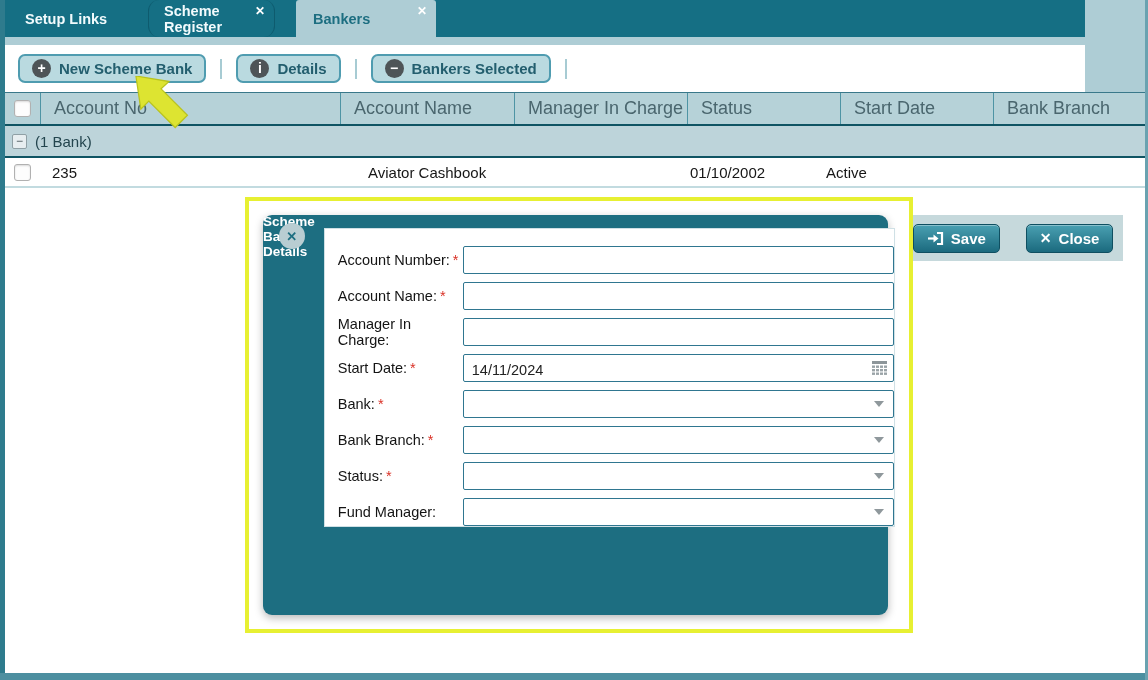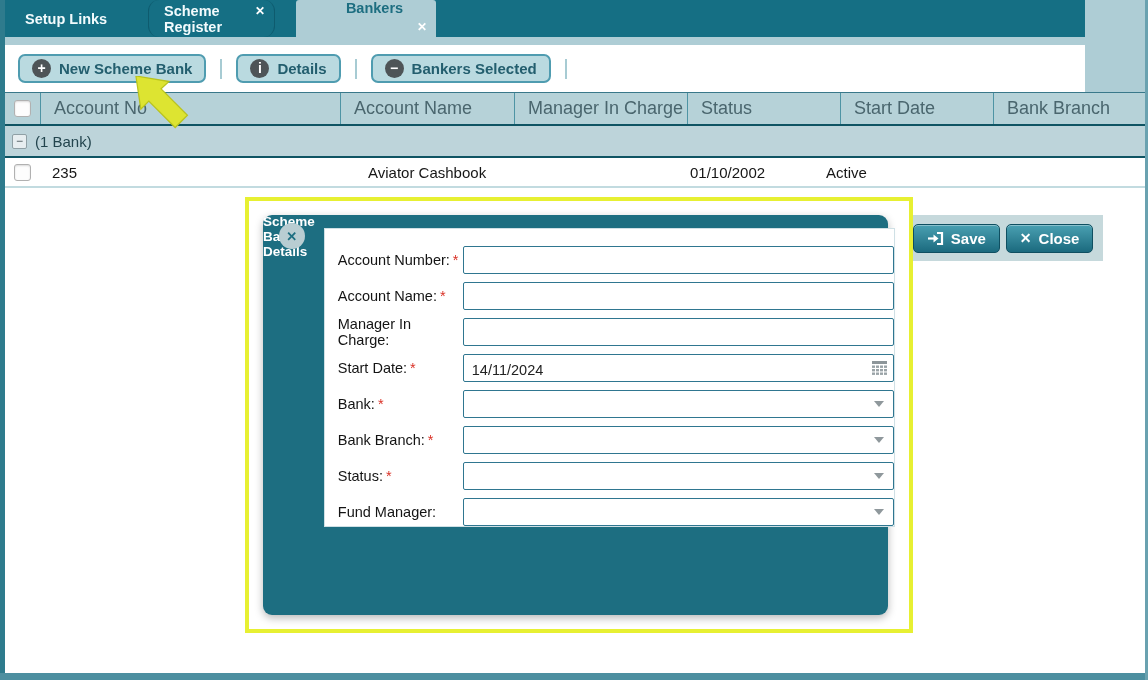--- a/index.html
+++ b/index.html
@@ -17,21 +17,21 @@
   
   .tabbar{position:absolute;left:0;top:0;width:100%;height:45px;background:#aecdd5;}
   .tabbar-dark{position:absolute;left:0;top:0;width:1085px;height:37px;background:#156f84;}
   .tab{position:absolute;top:0;height:37px;display:flex;align-items:center;color:#f2fbfd;
        font-size:14.5px;font-weight:bold;cursor:default;}
   .tab .x{margin-left:auto;margin-right:9px;align-self:flex-start;margin-top:5px;
           font-size:12px;font-weight:bold;color:#ffffff;line-height:12px;cursor:pointer;}
   .tab1{left:5px;width:143px;padding-left:20px;}
   .tab2{left:148px;width:127px;padding-left:15px;border-left:1px solid #0e5b6e;border-right:1px solid #0e5b6e;border-radius:11px;}
   .tab3{left:296px;width:140px;padding-left:17px;background:#aecdd5;color:#1d6e81;height:38px;
-        border-radius:3px 3px 0 0;flex-direction:column;}
+        border-radius:3px 3px 0 0;}
 
   
   .toolbar{position:absolute;left:5px;top:45px;width:1080px;height:47px;background:#ffffff;
            display:flex;align-items:center;padding-left:13px;}
   .tbtn{display:flex;align-items:center;gap:8px;height:29px;padding:0 12px;
         background:#badae0;border:2px solid #4f9cb0;border-radius:7px;
         color:#235e6e;font-size:15px;font-weight:bold;cursor:pointer;}
   .circle{width:19px;height:19px;border-radius:50%;background:#4e5457;color:#ffffff;
           display:flex;align-items:center;justify-content:center;
           font-size:14px;font-weight:bold;line-height:19px;}
@@ -80,21 +80,21 @@
   .flabel{width:125px;font-size:14.5px;color:#141414;}
   .star{color:#d93025;margin-left:3px;font-size:14.5px;}
   .fctrl{position:relative;width:431px;height:28px;}
   .fctrl input{width:100%;height:100%;border:1px solid #2f7690;border-radius:2px;
                font-family:"Liberation Sans",sans-serif;font-size:14.5px;color:#222;
                padding:4px 26px 0 8px;background:#fff;outline:none;}
   .chev{position:absolute;right:10px;top:11px;width:0;height:0;pointer-events:none;
         border-left:5px solid transparent;border-right:5px solid transparent;border-top:6px solid #8f989c;}
   .cal{position:absolute;right:7px;top:7px;pointer-events:none;}
   .modal-f{margin:0 9px;height:46px;background:#c6d9dc;display:flex;align-items:center;
-           justify-content:flex-end;gap:6px;padding-right:10px;}
+           justify-content:flex-end;gap:26px;padding-right:10px;}
   .mbtn{height:29px;display:flex;align-items:center;gap:7px;padding:0 13px;border-radius:5px;
         border:1px solid #0f4f61;background:linear-gradient(#4aa0b2,#1b6a7e);
         color:#ffffff;font-weight:bold;font-size:15px;cursor:pointer;
         box-shadow:inset 0 1px 0 rgba(255,255,255,.35);}
   .mbtn .bx{font-size:14px;font-weight:bold;line-height:14px;}
   .modal-bot{flex:1;}
 </style>
 </head>
 <body>
 

